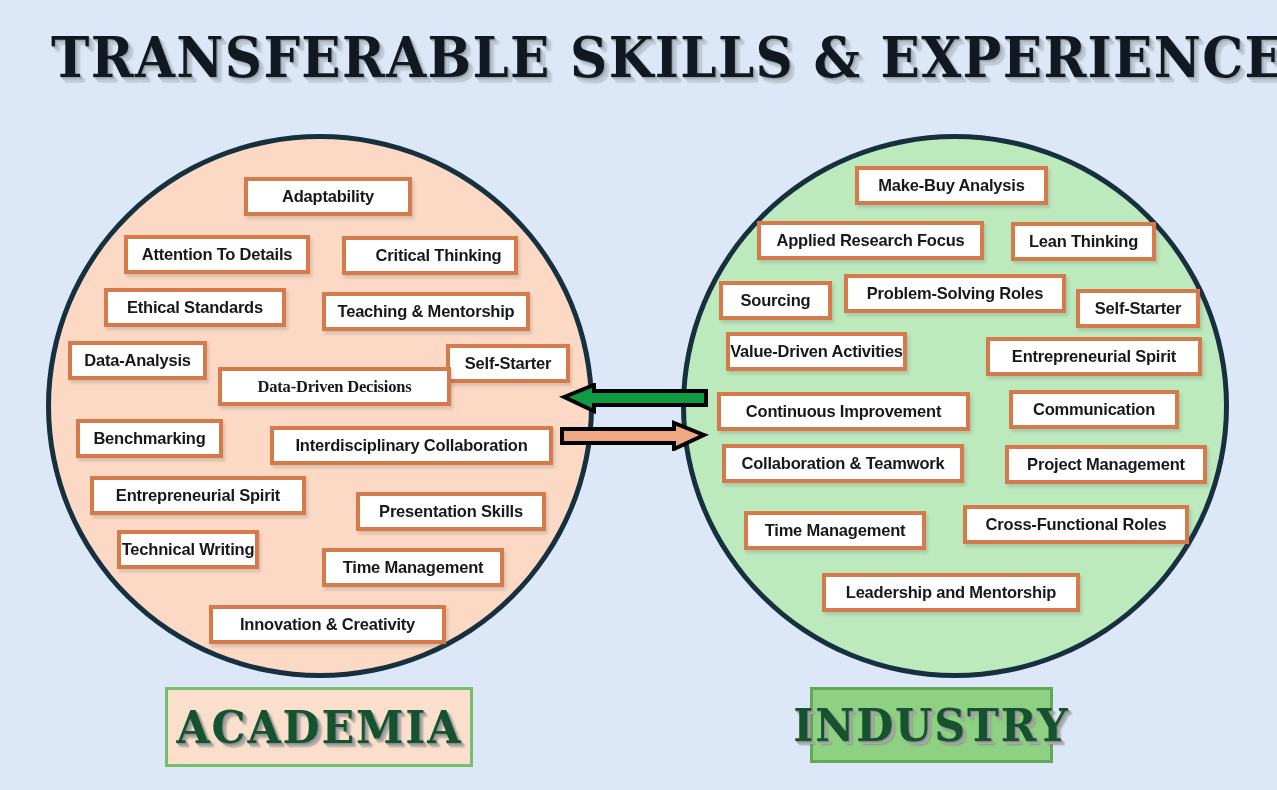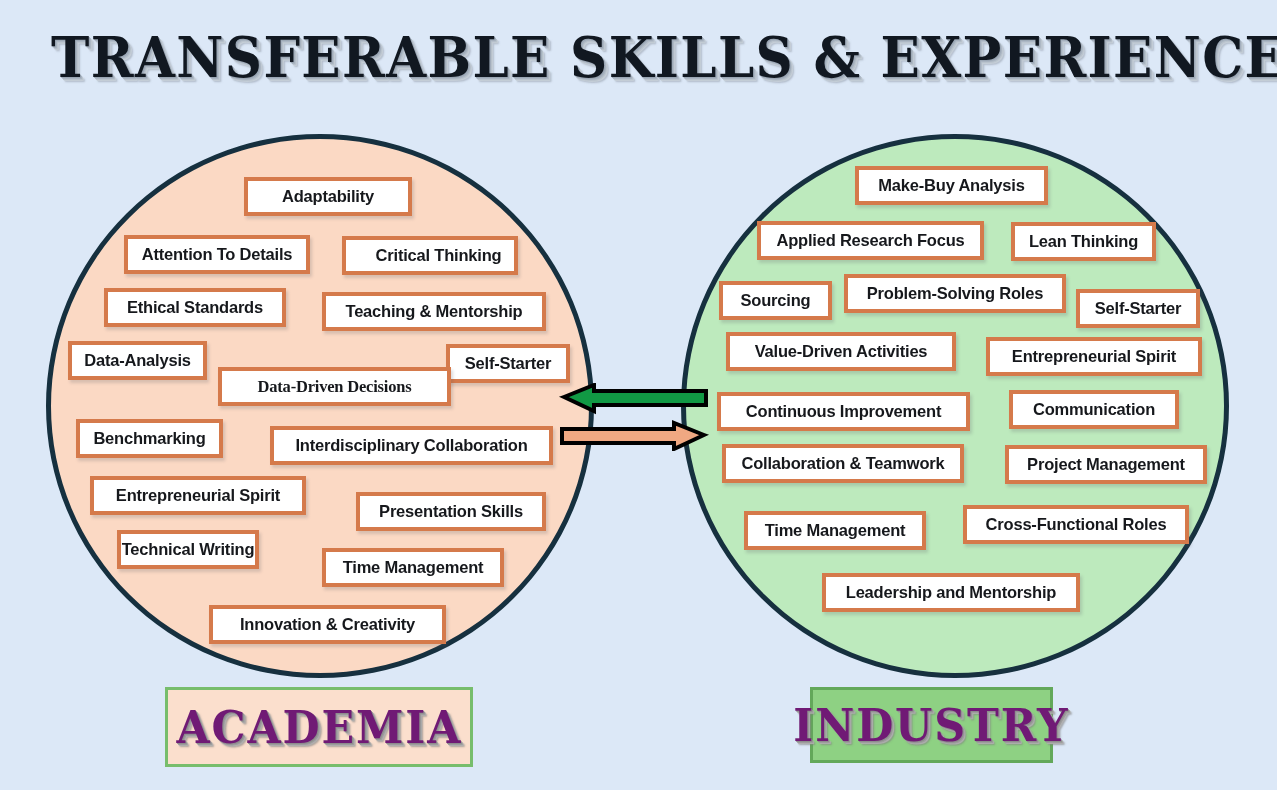--- a/index.html
+++ b/index.html
@@ -102,21 +102,21 @@
   .plate {
     position: absolute;
     box-sizing: border-box;
     display: flex;
     align-items: center;
     justify-content: center;
     font-family: "DejaVu Serif", "Liberation Serif", serif;
     font-weight: 700;
     font-size: 45px;
     letter-spacing: 2px;
-    color: #701a75;
+    color: #14532d;
     text-shadow:
        1px 1px 0 #8d8d8d,
        2px 2px 0 #9d9d9d,
        3px 3px 1px #b0b0b0,
        4px 4px 2px rgba(120,120,120,0.6);
     transform-origin: center center;
   }
   .plate-academia {
     left: 165px;
     top: 687px;
@@ -144,40 +144,40 @@
 
   <div class="circle circle-academia"></div>
 
   <div class="circle circle-industry"></div>
 
   <div id="academia-chips">
       <div class="chip" style="left: 244px; top: 177px; width: 168px;">Adaptability</div>
       <div class="chip" style="left: 124px; top: 235px; width: 186px;">Attention To Details</div>
       <div class="chip" style="left: 342px; top: 236px; width: 176px; padding-left: 29px;">Critical Thinking</div>
       <div class="chip" style="left: 104px; top: 288px; width: 182px;">Ethical Standards</div>
-      <div class="chip" style="left: 322px; top: 292px; width: 224px;">Teaching &amp; Mentorship</div>
+      <div class="chip" style="left: 322px; top: 292px; width: 208px;">Teaching &amp; Mentorship</div>
       <div class="chip" style="left: 68px; top: 341px; width: 139px;">Data-Analysis</div>
       <div class="chip" style="left: 446px; top: 344px; width: 124px;">Self-Starter</div>
       <div class="chip" style="left: 218px; top: 367px; width: 233px; font-family: Liberation Serif, serif;">Data-Driven Decisions</div>
       <div class="chip" style="left: 76px; top: 419px; width: 147px;">Benchmarking</div>
       <div class="chip" style="left: 270px; top: 426px; width: 283px;">Interdisciplinary Collaboration</div>
       <div class="chip" style="left: 90px; top: 476px; width: 216px;">Entrepreneurial Spirit</div>
       <div class="chip" style="left: 356px; top: 492px; width: 190px;">Presentation Skills</div>
       <div class="chip" style="left: 117px; top: 530px; width: 142px;">Technical Writing</div>
       <div class="chip" style="left: 322px; top: 548px; width: 182px;">Time Management</div>
       <div class="chip" style="left: 209px; top: 605px; width: 237px;">Innovation &amp; Creativity</div>
     </div>
   <div id="industry-chips">
       <div class="chip" style="left: 855px; top: 166px; width: 193px;">Make-Buy Analysis</div>
       <div class="chip" style="left: 757px; top: 221px; width: 227px;">Applied Research Focus</div>
       <div class="chip" style="left: 1011px; top: 222px; width: 145px;">Lean Thinking</div>
       <div class="chip" style="left: 719px; top: 281px; width: 113px;">Sourcing</div>
       <div class="chip" style="left: 844px; top: 274px; width: 222px;">Problem-Solving Roles</div>
       <div class="chip" style="left: 1076px; top: 289px; width: 124px;">Self-Starter</div>
-      <div class="chip" style="left: 726px; top: 332px; width: 230px; padding-left: 12px;">Value-Driven Activities</div>
+      <div class="chip" style="left: 726px; top: 332px; width: 181px; padding-left: 12px;">Value-Driven Activities</div>
       <div class="chip" style="left: 986px; top: 337px; width: 216px;">Entrepreneurial Spirit</div>
       <div class="chip" style="left: 717px; top: 392px; width: 253px;">Continuous Improvement</div>
       <div class="chip" style="left: 1009px; top: 390px; width: 170px;">Communication</div>
       <div class="chip" style="left: 722px; top: 444px; width: 242px;">Collaboration &amp; Teamwork</div>
       <div class="chip" style="left: 1005px; top: 445px; width: 202px;">Project Management</div>
       <div class="chip" style="left: 744px; top: 511px; width: 182px;">Time Management</div>
       <div class="chip" style="left: 963px; top: 505px; width: 226px;">Cross-Functional Roles</div>
       <div class="chip" style="left: 822px; top: 573px; width: 258px;">Leadership and Mentorship</div>
     </div>
 

